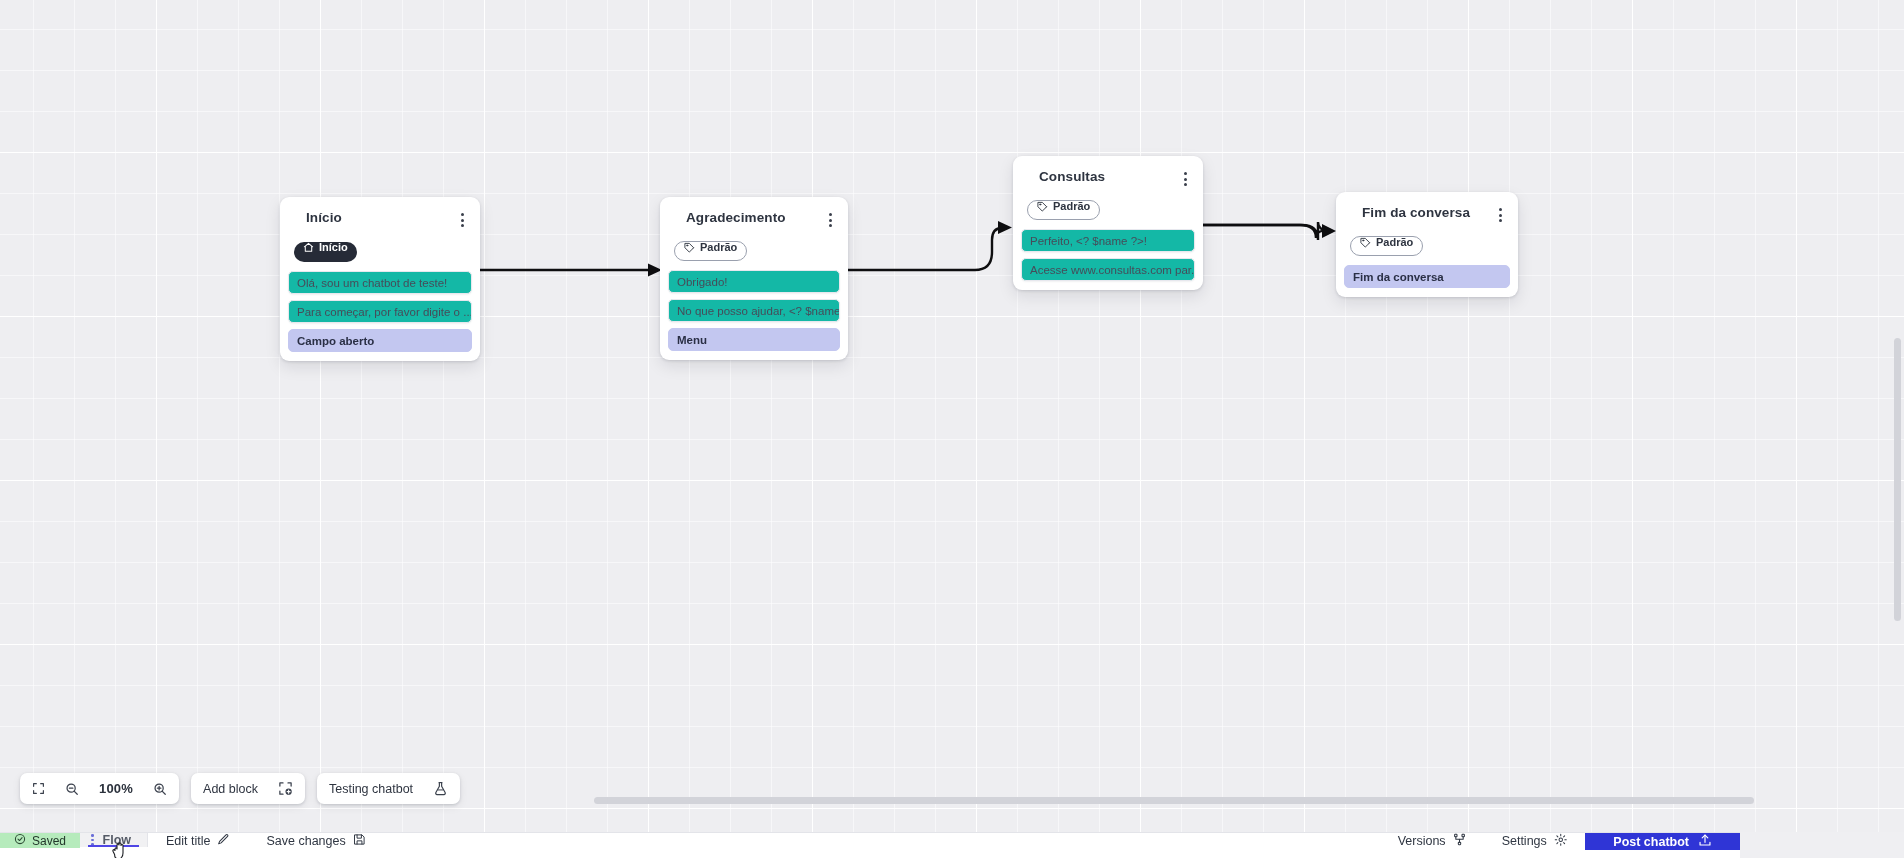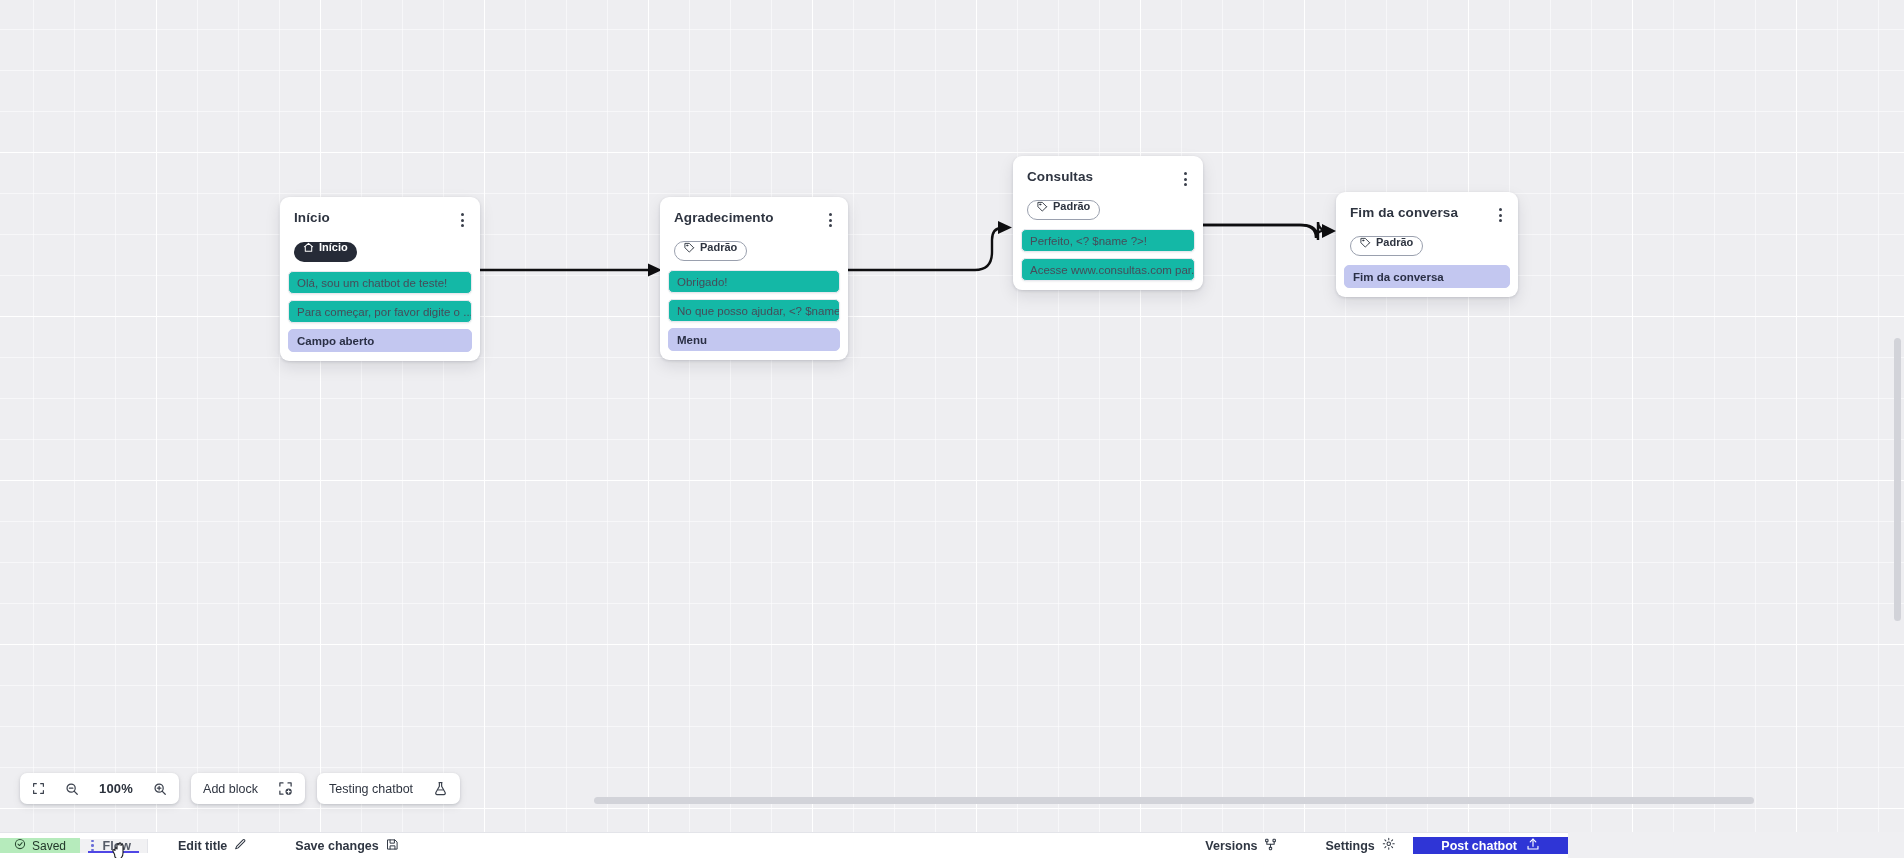--- a/index.html
+++ b/index.html
@@ -33,21 +33,21 @@
   .node {
     position: absolute;
     background: #ffffff;
     border-radius: 9px;
     box-shadow: 0 1px 3px rgba(16,24,40,.14), 0 6px 16px rgba(16,24,40,.10);
     padding: 0 0 9px 0;
     user-select: none;
   }
   .node-head {
     display: flex; align-items: flex-start; justify-content: space-between;
-    padding: 13px 12px 0 14px;
+    padding: 13px 12px 0 26px;
   }
   .node-title {
     font-size: 13.5px; font-weight: 700; color: #2e3440; letter-spacing: .1px;
     line-height: 16px;
   }
   .kebab { display: flex; flex-direction: column; gap: 2.6px; align-items: center;
            padding: 3px 4px; cursor: pointer; }
   .kebab i { width: 3px; height: 3px; border-radius: 50%; background: #3a3f4b; display: block; }
 
   .badge-row { padding: 9px 14px 0 14px; }
@@ -95,22 +95,22 @@
   #vscroll-track {
     position: absolute; right: 0; top: 0; width: 12px; height: 832px; background: transparent;
   }
   #vscroll-thumb {
     position: absolute; right: 3px; top: 338px; width: 7px; height: 283px;
     background: #d2d3d9; border-radius: 4px;
   }
 
   
   #bottombar {
-    position: absolute; left: 0; bottom: 0; width: 1568px; height: 26px;
-    background: #ffffff; display: flex; align-items: center;
+    position: absolute; left: 0; bottom: 0; width: 1740px; height: 26px;
+    background: #ffffff; display: flex; align-items: flex-start;
     border-top: 1px solid #e3e4e9;
     font-size: 12px; color: #2f3642;
   }
   #saved-chip {
     display: flex; align-items: center; gap: 6px;
     background: #b6ebbc; color: #22372a; padding: 0 14px 0 14px;
     font-size: 12px; font-weight: 500;
   }
   .tabish {
     display: flex; align-items: center; gap: 6px; padding: 0 16px 0 8px;
@@ -120,21 +120,21 @@
   .tabish::after {
     content: ""; position: absolute; left: 8px; right: 8px; bottom: 0; height: 2px;
     background: #4f46e5;
   }
   .tab-label { font-size: 12.5px; font-weight: 700; color: #555b67; }
   .kebab-h { display: flex; flex-direction: column; gap: 2px; padding: 0 3px; }
   .kebab-h i { width: 2.5px; height: 2.5px; border-radius: 50%; background: #6b6fd8; display: block; }
 
   .bb-item {
     display: flex; align-items: center; gap: 7px; padding: 0 18px; cursor: pointer;
-    font-size: 12.5px; color: #2f3642; font-weight: 700; margin-left: 12px;
+    font-size: 12.5px; color: #2f3642; font-weight: 400;
   }
   #bb-spacer { flex: 1 1 auto; }
   #post-btn {
     display: flex; align-items: center; gap: 9px; padding: 0 28px;
     background: #2f35d6; color: #ffffff; font-size: 12.5px; font-weight: 600;
     cursor: pointer;
   }
   .vdiv { width: 1px; background: #e3e4e9; margin: 4px 0; }
 
   

